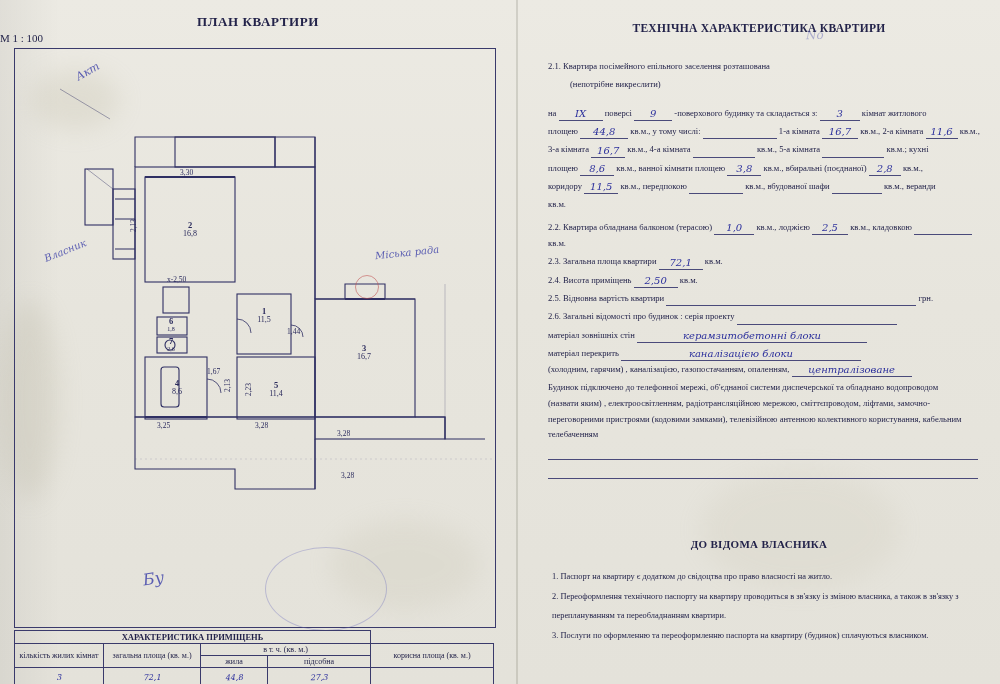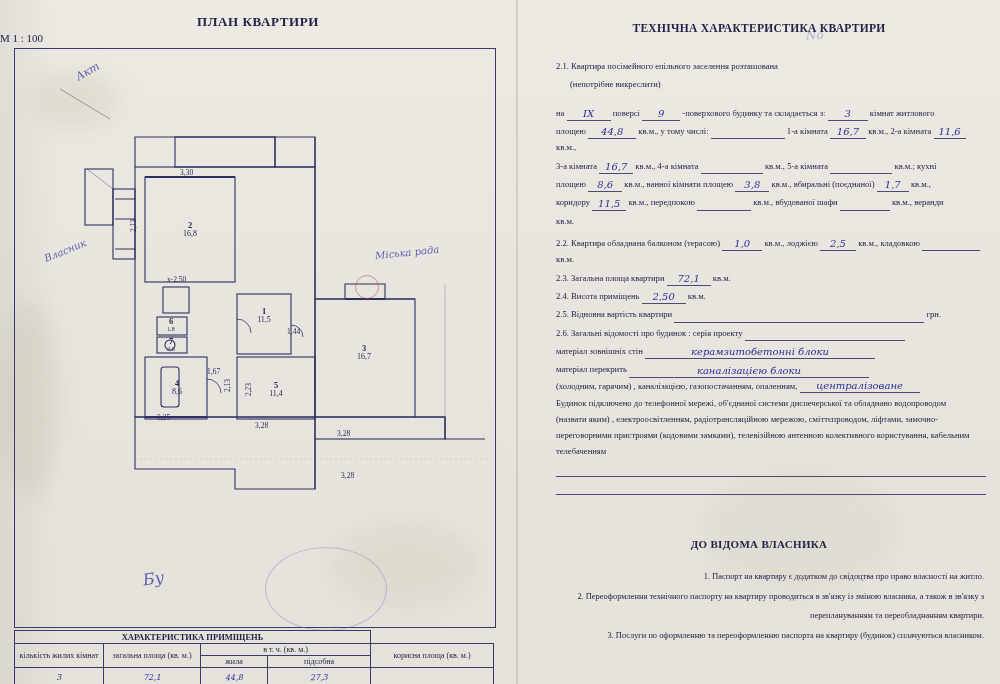--- a/index.html
+++ b/index.html
@@ -65,36 +65,36 @@
   
   .right{position:absolute;left:518px;top:0;width:482px;height:684px;}
   .r-title{
     position:absolute;left:0;right:0;top:22px;text-align:center;
     font-weight:bold;font-size:11.5px;letter-spacing:.3px;color:#23234a;
   }
   .r-body{
     position:absolute;left:26px;top:58px;width:440px;
     font-size:8.6px;line-height:1.9;color:#23234a;
   }
-  .r-body p{margin:0 0 2px 12px;}
+  .r-body p{margin:0 0 2px 4px;}
   .ln{display:inline-block;border-bottom:1px solid #4a4a7a;vertical-align:bottom;height:11px;}
   .hw{
     font-family:"DejaVu Serif",serif;color:#2b2f9c;font-style:italic;
     display:inline-block;text-align:center;border-bottom:1px solid #4a4a7a;
     vertical-align:bottom;line-height:11px;height:12px;font-size:10px;
   }
   .r-sub{margin-left:18px;}
   .owner-title{
     position:absolute;left:0;right:0;top:538px;text-align:center;
     font-weight:bold;font-size:11px;letter-spacing:.3px;color:#23234a;
   }
   .owner-body{
     position:absolute;left:26px;top:568px;width:440px;font-size:8.4px;line-height:2.1;color:#23234a;
   }
-  .owner-body p{margin:0 0 2px 8px;text-align:right;}
+  .owner-body p{margin:0 0 2px 8px;}
 
   .stamp{
     position:absolute;border:1.5px solid #c04a4a;border-radius:50%;
     opacity:.55;
   }
   .stamp-oval{
     position:absolute;border:1.2px solid #6b6bbd;border-radius:50%;opacity:.35;
   }
   svg{display:block;}
 </style>
@@ -195,21 +195,21 @@
         <b>6</b>
         <span>1,8</span>
       </div>
       <div class="room-lbl" style="left:141px;top:288px;width:30px;font-size:6px;">
         <b>7</b>
         <span>2,6</span>
       </div>
 
       <div class="dim" style="left:165px;top:119px;">3,30</div>
       <div class="dim" style="left:112px;top:172px;transform:rotate(-90deg);">2,13</div>
-      <div class="dim" style="left:142px;top:364px;">3,25</div>
+      <div class="dim" style="left:142px;top:372px;">3,25</div>
       <div class="dim" style="left:240px;top:372px;">3,28</div>
       <div class="dim" style="left:322px;top:380px;">3,28</div>
       <div class="dim" style="left:326px;top:422px;">3,28</div>
       <div class="dim" style="left:192px;top:318px;">1,67</div>
       <div class="dim" style="left:206px;top:332px;transform:rotate(-90deg);">2,13</div>
       <div class="dim" style="left:227px;top:336px;transform:rotate(-90deg);">2,23</div>
       <div class="dim" style="left:152px;top:226px;text-align:center;">х-2,50</div>
       <div class="dim" style="left:272px;top:278px;">1,44</div>
 
       <div class="hand hand-light" style="position:absolute;left:28px;top:196px;font-size:10px;transform:rotate(-22deg);">Власник</div>
@@ -289,21 +289,21 @@
         <span class="hw" style="width:62px;"></span>
         <span>кв.м.; кухні</span>
       </p>
 
       <p>
         <span>площею</span>
         <span class="hw" style="width:34px;">8,6</span>
         <span>кв.м., ванної кімнати площею</span>
         <span class="hw" style="width:34px;">3,8</span>
         <span>кв.м., вбиральні (поєднаної)</span>
-        <span class="hw" style="width:32px;">1,7</span>
+        <span class="hw" style="width:32px;">2,8</span>
         <span>кв.м.,</span>
       </p>
 
       <p>
         <span>коридору</span>
         <span class="hw" style="width:34px;">11,5</span>
         <span>кв.м., передпокою</span>
         <span class="hw" style="width:54px;"></span>
         <span>кв.м., вбудованої шафи</span>
         <span class="hw" style="width:50px;"></span>

